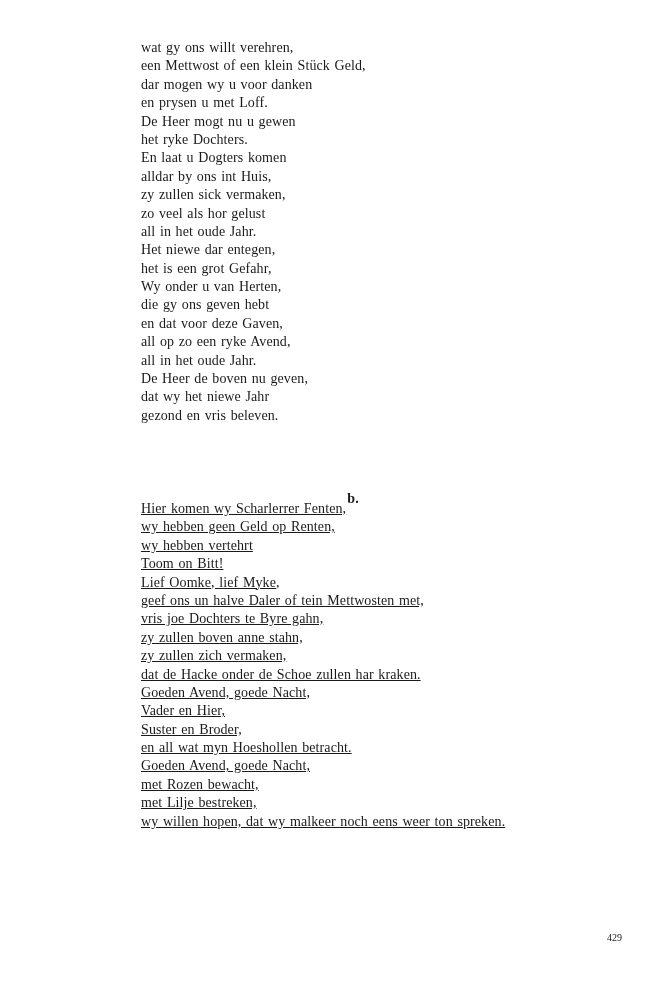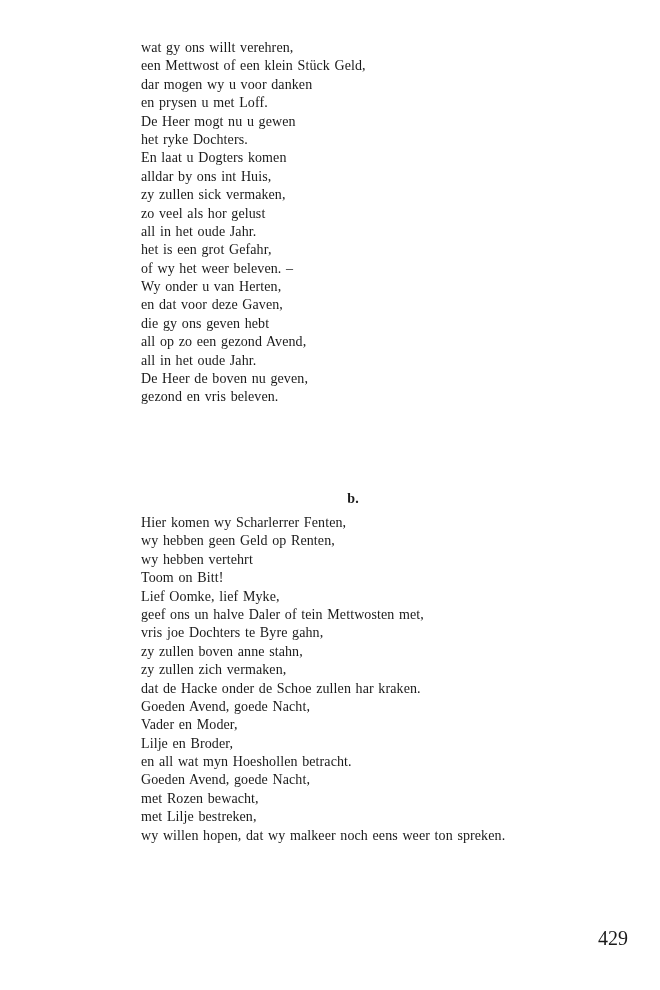--- a/index.html
+++ b/index.html
@@ -24,88 +24,89 @@
   .poem {
     position: absolute;
     left: 141px;
     font-size: 14px;
     line-height: 18.4px;
     word-spacing: 1px;
     letter-spacing: 0.1px;
     white-space: nowrap;
   }
   .poem-a { top: 39px; }
-  .poem-b { top: 514px; }
+  .poem-b { top: 500px; text-decoration: underline; }
   .poem .line {
     height: 18.4px;
   }
   .section-heading {
     position: absolute;
     left: 141px;
     top: 490px;
     width: 424px;
     text-align: center;
     font-size: 14px;
     font-weight: 700;
     line-height: 18.4px;
   }
   .folio {
     position: absolute;
-    left: 10px;
+    left: 4px;
     top: 929px;
     width: 618px;
     text-align: right;
-    font-size: 20px;
+    font-size: 10px;
     line-height: 18.4px;
   }
 </style>
 </head>
 <body style="background: rgb(255, 255, 255);">
 
 <div class="page" style="background: rgb(255, 255, 255); color: rgb(26, 26, 26);">
 
   <div class="poem poem-a">
       <div class="line">wat gy ons willt verehren,</div>
       <div class="line">een Mettwost of een klein Stück Geld,</div>
       <div class="line">dar mogen wy u voor danken</div>
       <div class="line">en prysen u met Loff.</div>
       <div class="line">De Heer mogt nu u gewen</div>
       <div class="line">het ryke Dochters.</div>
       <div class="line">En laat u Dogters komen</div>
       <div class="line">alldar by ons int Huis,</div>
       <div class="line">zy zullen sick vermaken,</div>
       <div class="line">zo veel als hor gelust</div>
       <div class="line">all in het oude Jahr.</div>
+      <div class="line">Het niewe dar entegen,</div>
       <div class="line">het is een grot Gefahr,</div>
-      <div class="line">of wy het weer beleven. –</div>
       <div class="line">Wy onder u van Herten,</div>
+      <div class="line">die gy ons geven hebt</div>
       <div class="line">en dat voor deze Gaven,</div>
-      <div class="line">die gy ons geven hebt</div>
-      <div class="line">all op zo een gezond Avend,</div>
+      <div class="line">all op zo een ryke Avend,</div>
       <div class="line">all in het oude Jahr.</div>
       <div class="line">De Heer de boven nu geven,</div>
+      <div class="line">dat wy het niewe Jahr</div>
       <div class="line">gezond en vris beleven.</div>
     </div>
 
   <div class="section-heading">b.</div>
 
   <div class="poem poem-b">
       <div class="line">Hier komen wy Scharlerrer Fenten,</div>
       <div class="line">wy hebben geen Geld op Renten,</div>
       <div class="line">wy hebben vertehrt</div>
       <div class="line">Toom on Bitt!</div>
       <div class="line">Lief Oomke, lief Myke,</div>
       <div class="line">geef ons un halve Daler of tein Mettwosten met,</div>
       <div class="line">vris joe Dochters te Byre gahn,</div>
       <div class="line">zy zullen boven anne stahn,</div>
       <div class="line">zy zullen zich vermaken,</div>
       <div class="line">dat de Hacke onder de Schoe zullen har kraken.</div>
       <div class="line">Goeden Avend, goede Nacht,</div>
-      <div class="line">Vader en Moder,</div>
-      <div class="line">Lilje en Broder,</div>
+      <div class="line">Vader en Hier,</div>
+      <div class="line">Suster en Broder,</div>
       <div class="line">en all wat myn Hoeshollen betracht.</div>
       <div class="line">Goeden Avend, goede Nacht,</div>
       <div class="line">met Rozen bewacht,</div>
       <div class="line">met Lilje bestreken,</div>
       <div class="line">wy willen hopen, dat wy malkeer noch eens weer ton spreken.</div>
     </div>
 
   <div class="folio">429</div>
 
 </div>

